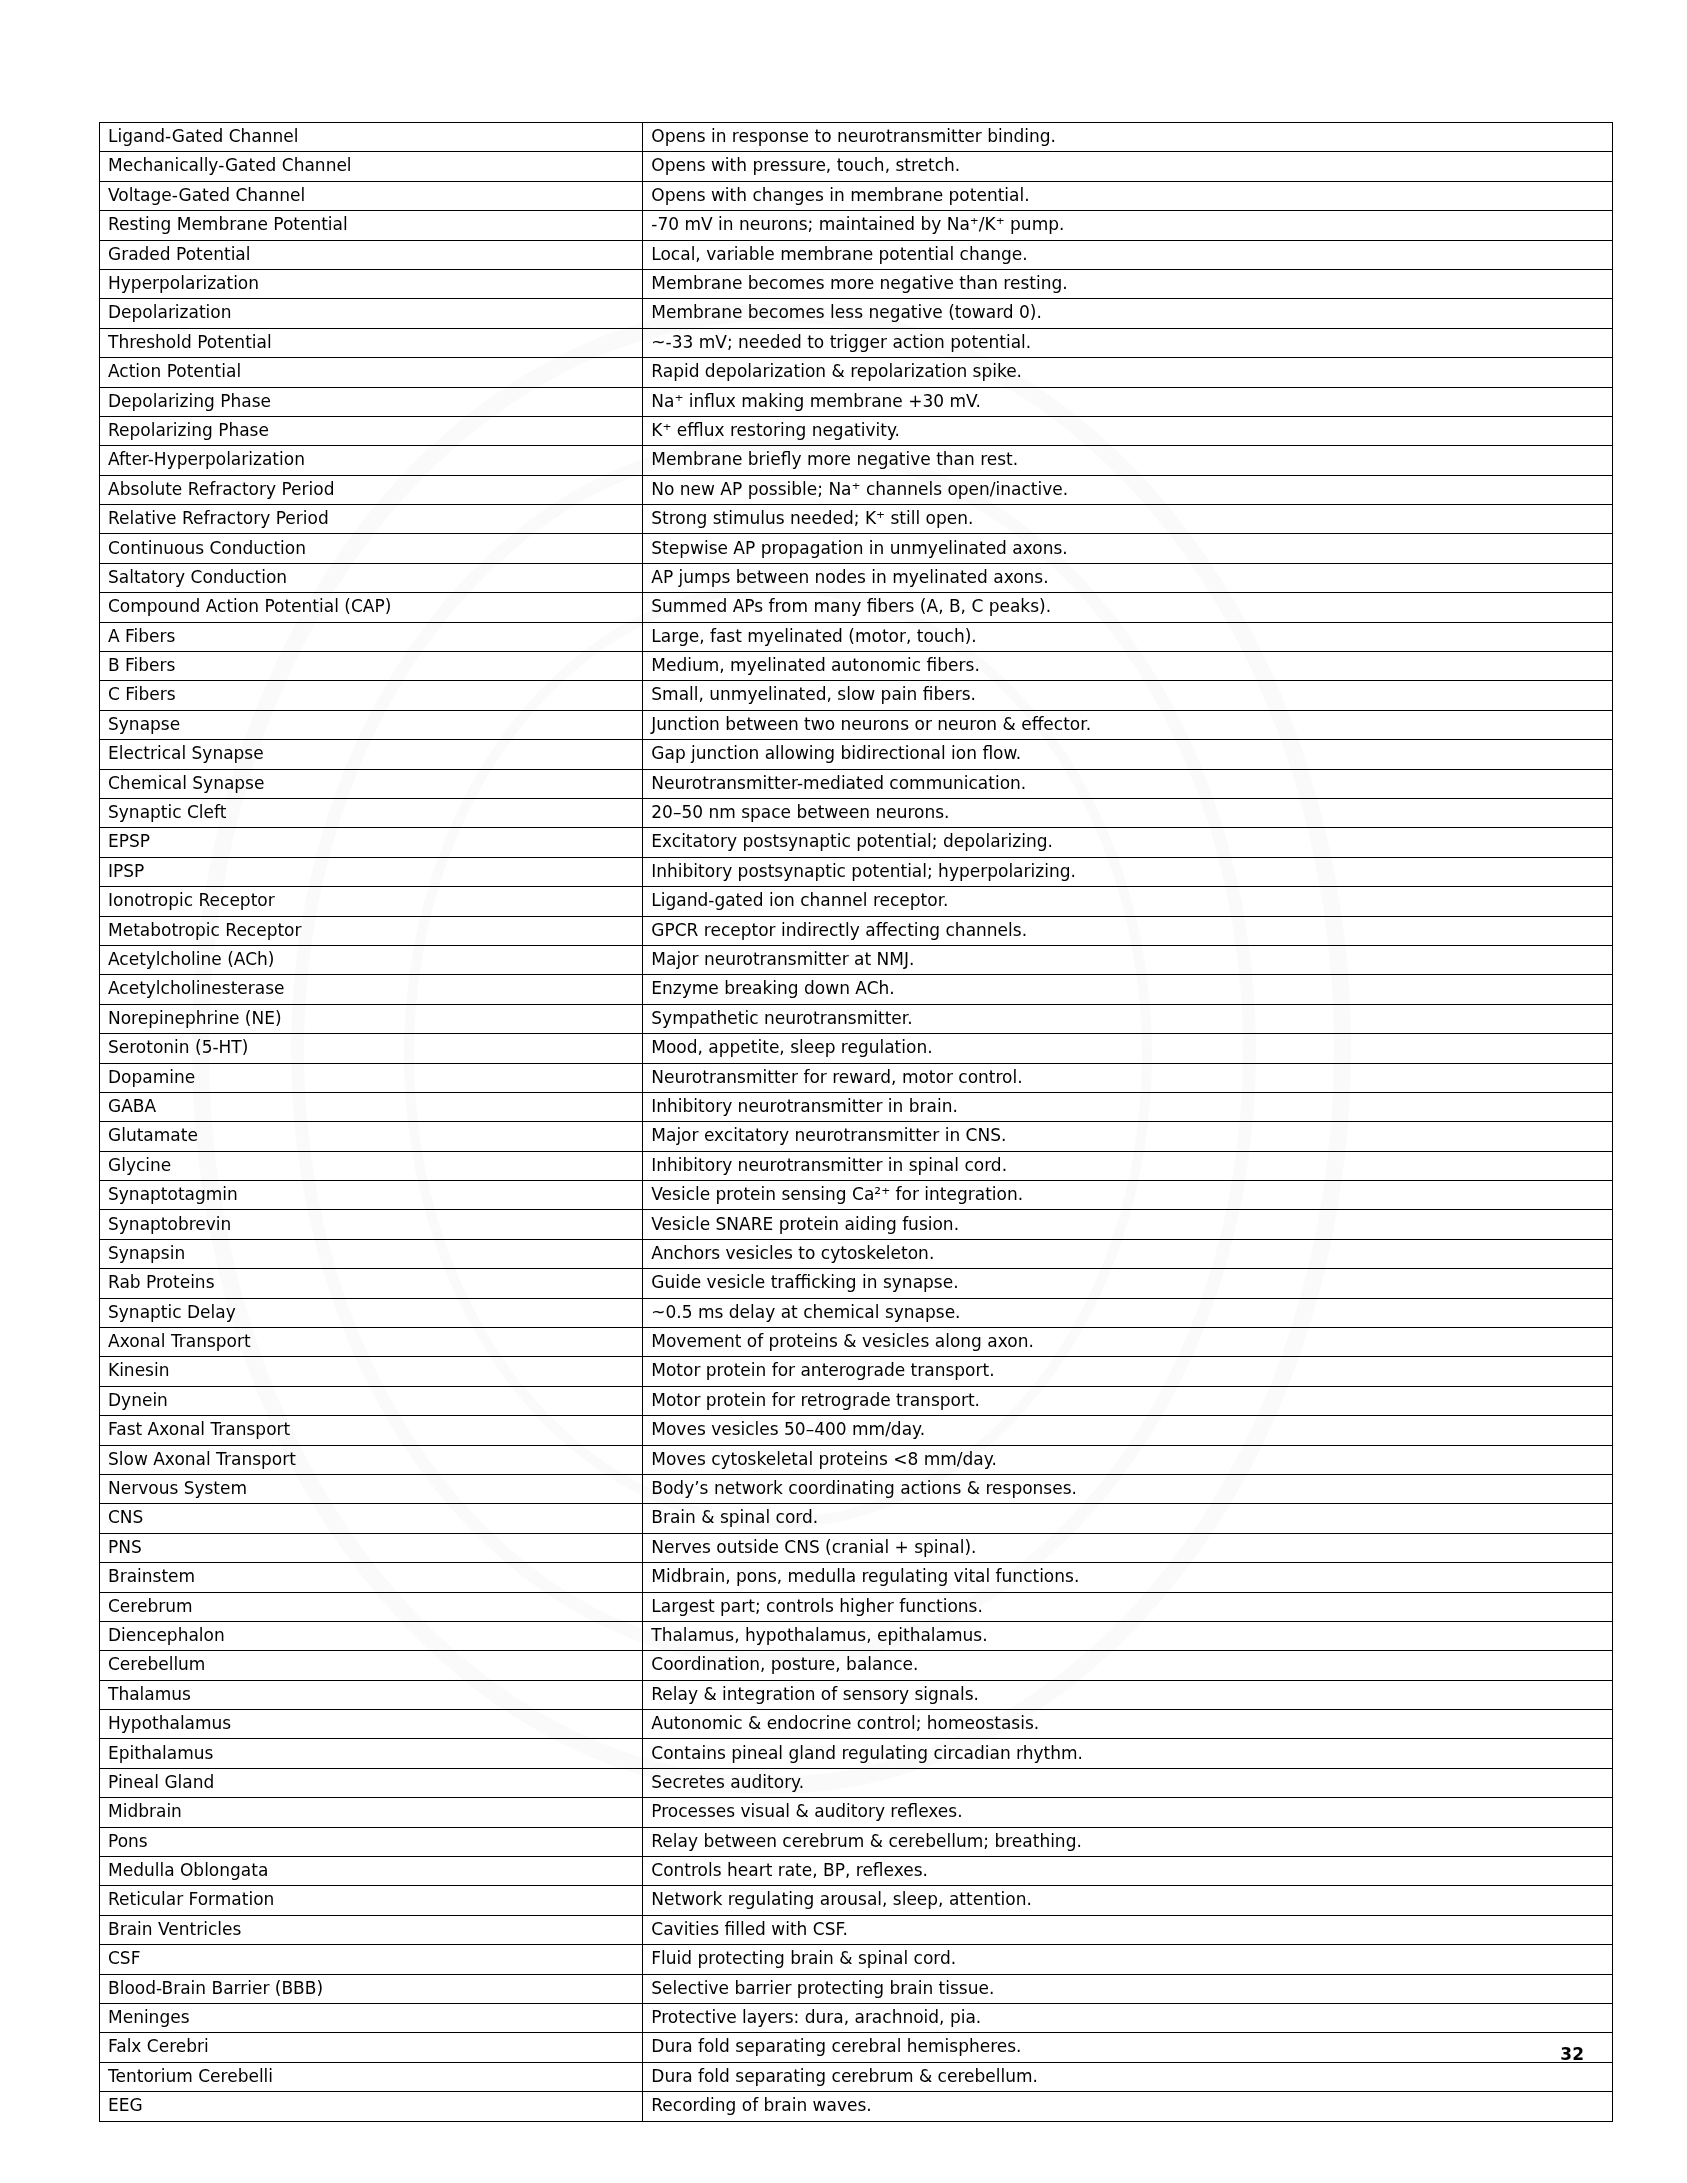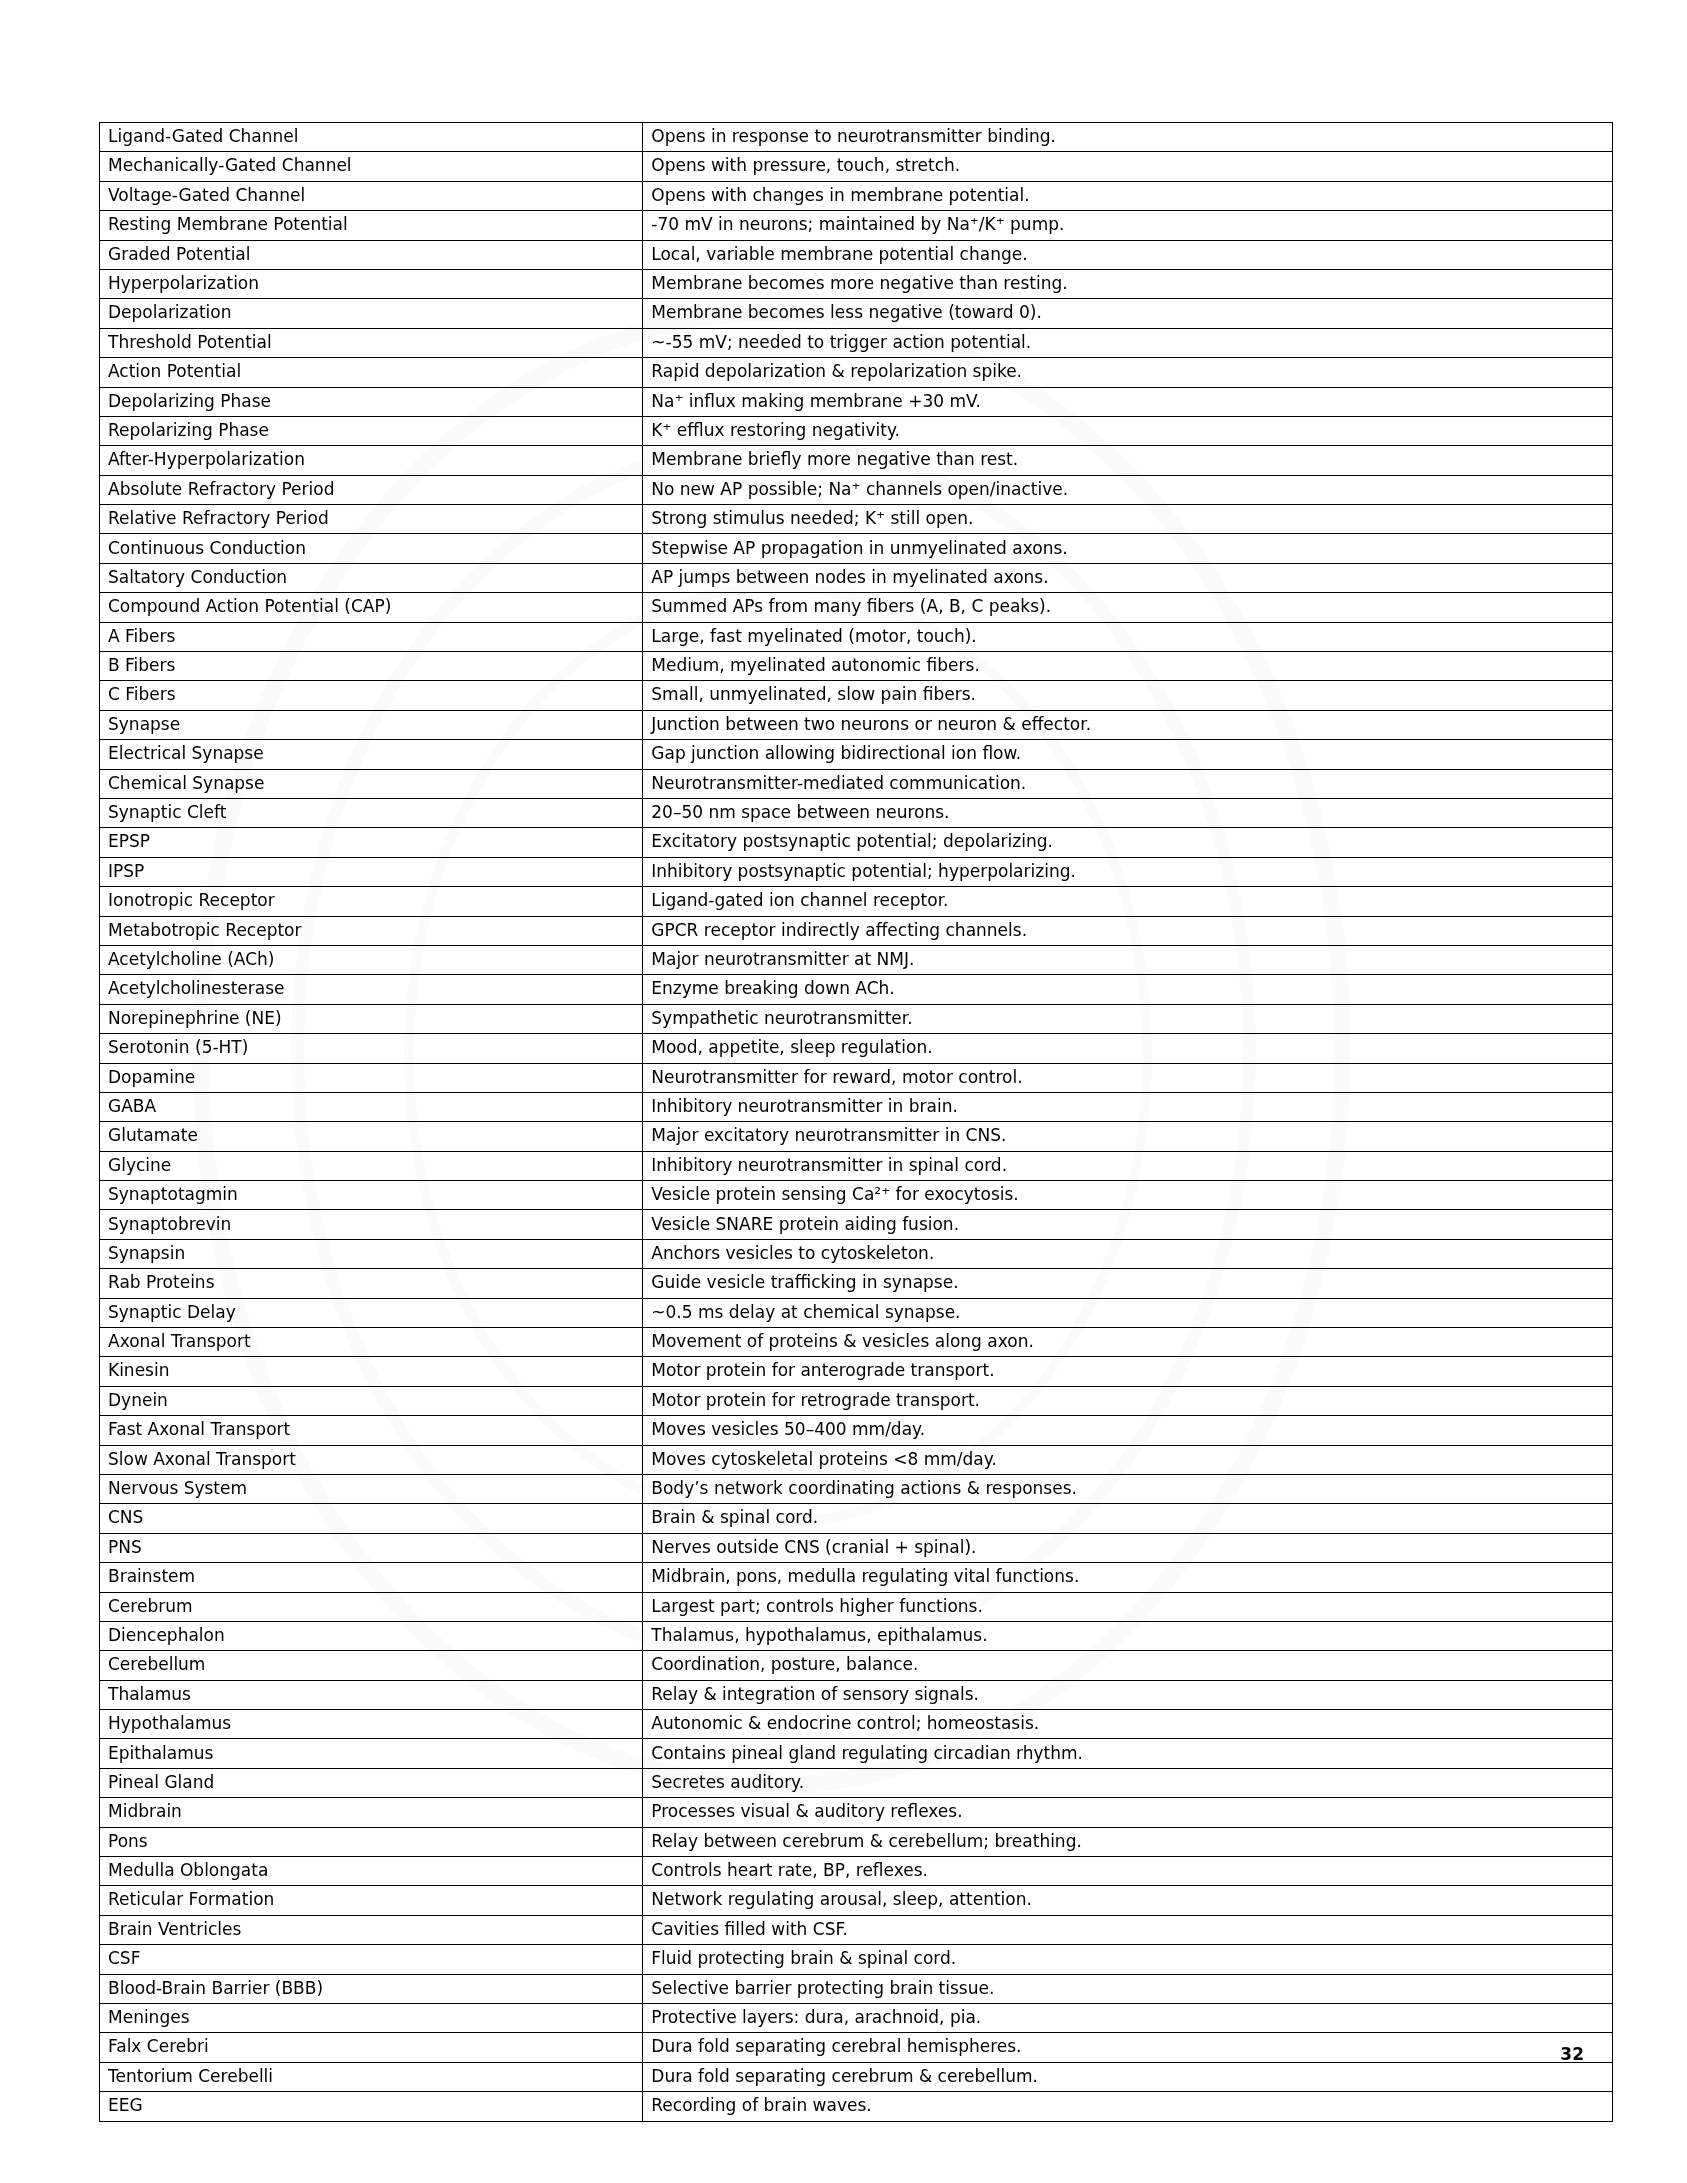--- a/index.html
+++ b/index.html
@@ -111,21 +111,21 @@
           <tr>
             <td class="term">Hyperpolarization</td>
             <td class="def">Membrane becomes more negative than resting.</td>
           </tr>
           <tr>
             <td class="term">Depolarization</td>
             <td class="def">Membrane becomes less negative (toward 0).</td>
           </tr>
           <tr>
             <td class="term">Threshold Potential</td>
-            <td class="def">~-55 mV; needed to trigger action potential.</td>
+            <td class="def">~-33 mV; needed to trigger action potential.</td>
           </tr>
           <tr>
             <td class="term">Action Potential</td>
             <td class="def">Rapid depolarization &amp; repolarization spike.</td>
           </tr>
           <tr>
             <td class="term">Depolarizing Phase</td>
             <td class="def">Na⁺ influx making membrane +30 mV.</td>
           </tr>
           <tr>
@@ -227,21 +227,21 @@
           <tr>
             <td class="term">Glutamate</td>
             <td class="def">Major excitatory neurotransmitter in CNS.</td>
           </tr>
           <tr>
             <td class="term">Glycine</td>
             <td class="def">Inhibitory neurotransmitter in spinal cord.</td>
           </tr>
           <tr>
             <td class="term">Synaptotagmin</td>
-            <td class="def">Vesicle protein sensing Ca²⁺ for exocytosis.</td>
+            <td class="def">Vesicle protein sensing Ca²⁺ for integration.</td>
           </tr>
           <tr>
             <td class="term">Synaptobrevin</td>
             <td class="def">Vesicle SNARE protein aiding fusion.</td>
           </tr>
           <tr>
             <td class="term">Synapsin</td>
             <td class="def">Anchors vesicles to cytoskeleton.</td>
           </tr>
           <tr>

